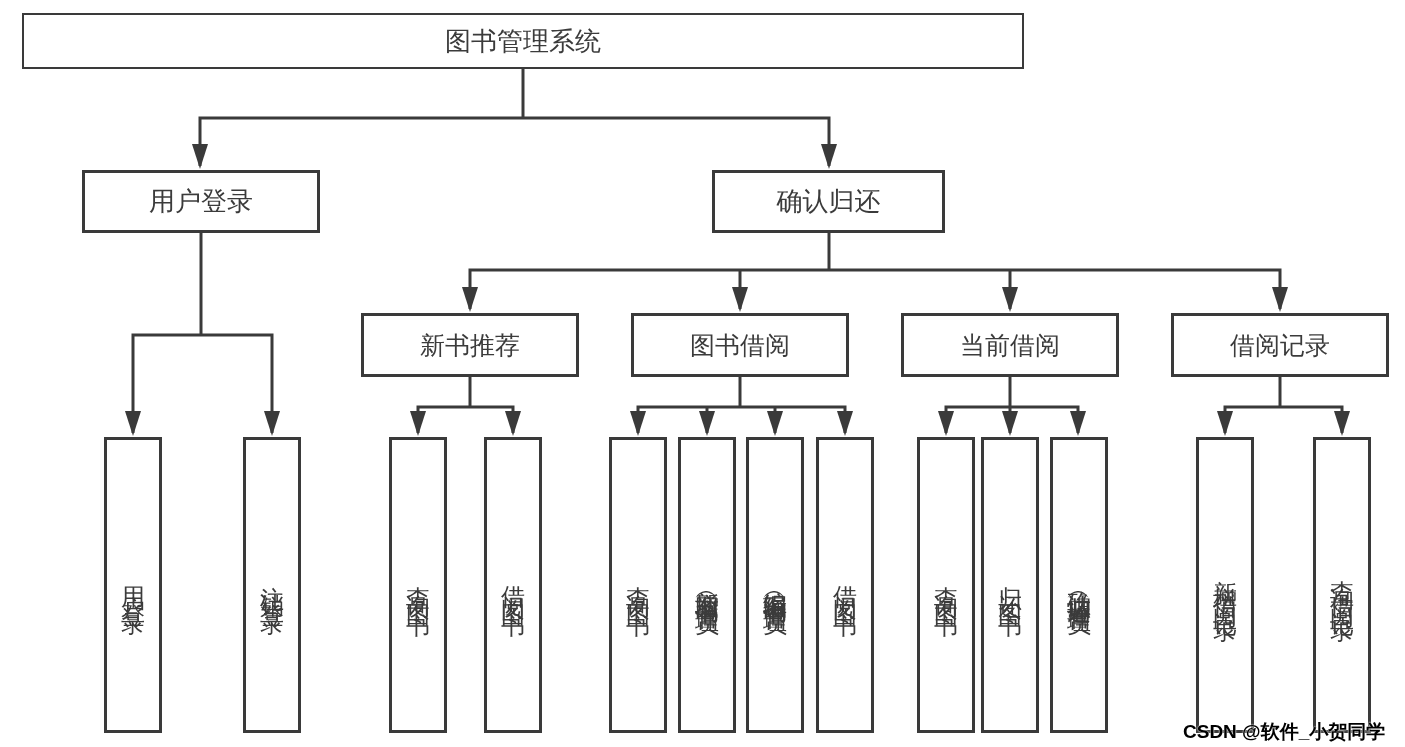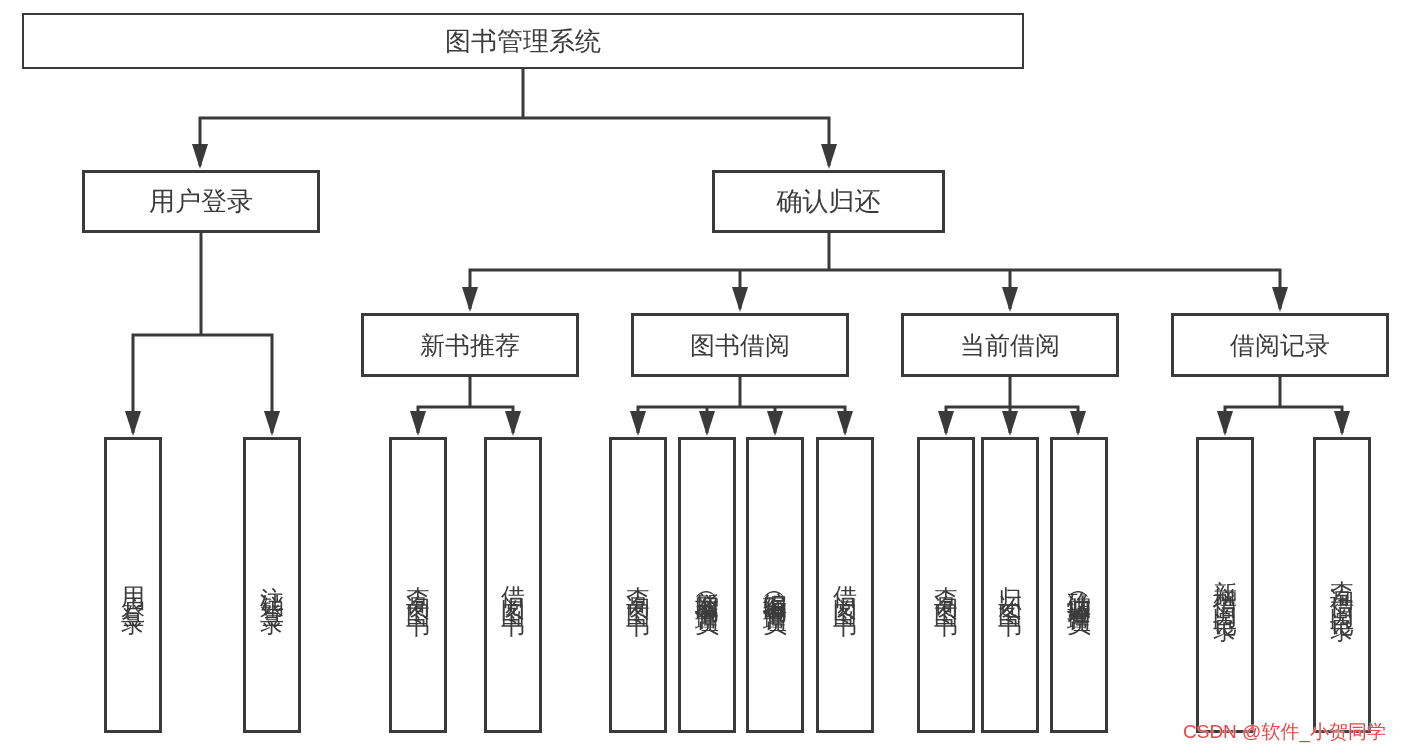--- a/index.html
+++ b/index.html
@@ -71,24 +71,25 @@
     line-height: 1;
   }
   .v-short { letter-spacing: 9px; }
   .v-mid   { letter-spacing: 8px; }
   .v-long  { letter-spacing: 3px; }
   .watermark {
     position: absolute;
     left: 1183px;
     top: 719px;
     font-size: 19px;
-    color: #ef4444;
+    color: #000000;
     text-shadow: 0 0 2px #ffffff, 0 0 1px #ffffff;
     white-space: nowrap;
     z-index: 5;
+    font-weight: bold;
   }
 </style>
 </head>
 <body>
 
 <div class="stage">
 
   <svg viewBox="0 0 1405 747">
     <g stroke="#3a3a3a" stroke-width="3" fill="none">
 

